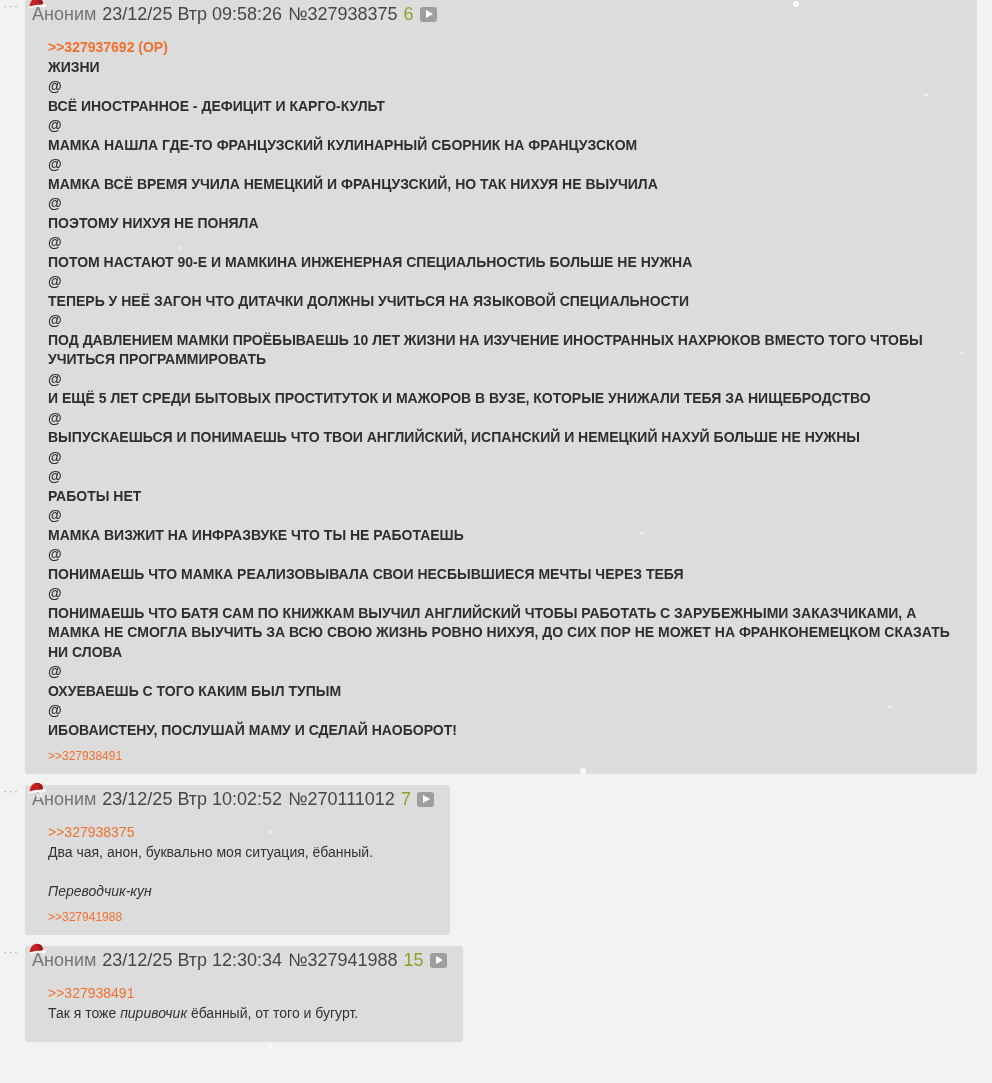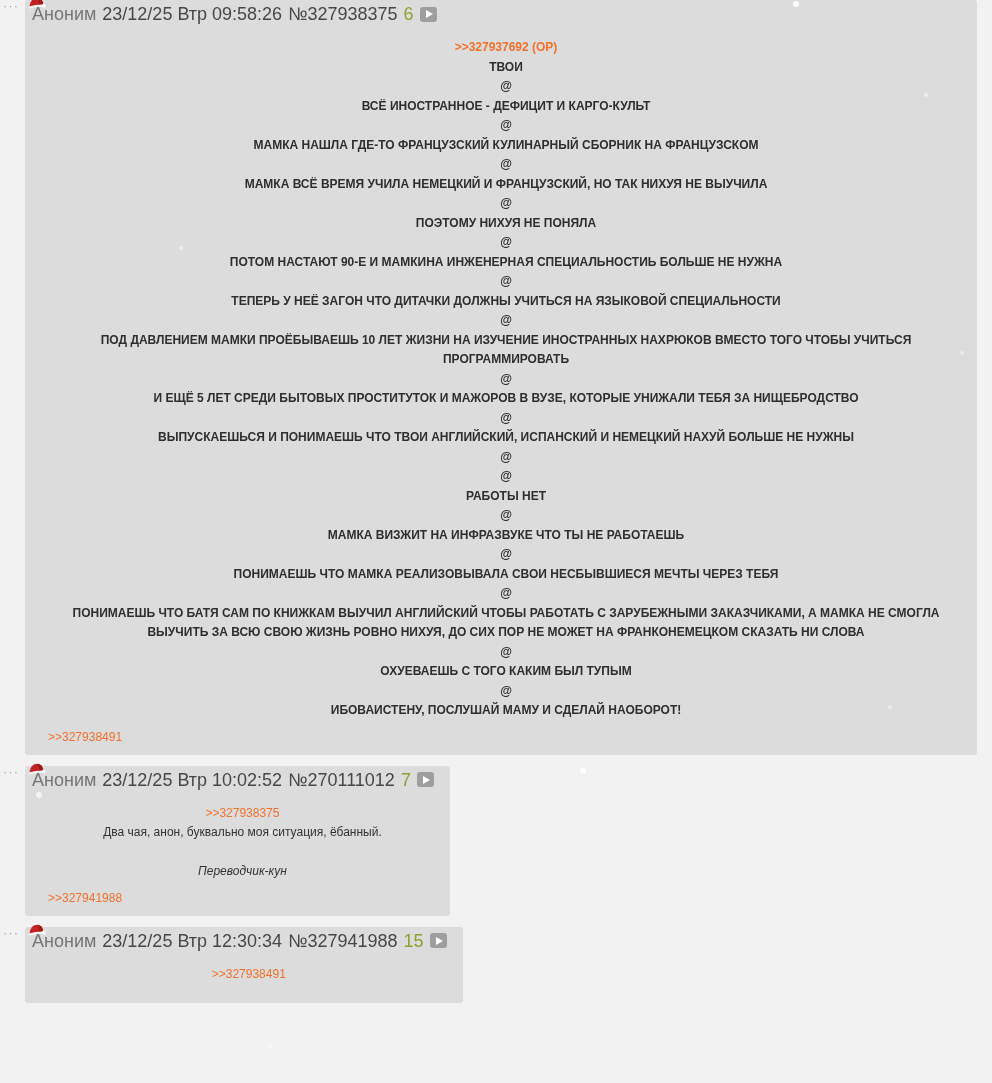--- a/index.html
+++ b/index.html
@@ -51,21 +51,21 @@
     display:inline-flex;align-items:center;justify-content:center;
     width:17px;height:15px;border-radius:3px;
     background:var(--btn-bg);cursor:pointer;flex:0 0 auto;
   }
   .tri{
     width:0;height:0;margin-left:2px;
     border-left:7px solid #ffffff;
     border-top:4px solid transparent;
     border-bottom:4px solid transparent;
   }
-  .post-body{margin:14px 3px 0 16px;font-size:12px;text-align:center;}
+  .post-body{margin:14px 3px 0 16px;font-size:14px;}
   .line{line-height:19.5px;min-height:19.5px;}
   .line.b{font-weight:bold;color:#2e2e2e;}
   .rlink{color:var(--link);cursor:pointer;}
   .ital{font-style:italic;}
   .backlinks{margin:9px 0 0 16px;font-size:12px;}
   .backlink{color:var(--link);cursor:pointer;margin-right:10px;}
   .snow{
     position:absolute;border-radius:50%;
     background:rgba(255,255,255,0.85);pointer-events:none;
   }
@@ -89,21 +89,21 @@
       </span>
       <span class="date">23/12/25 Втр 09:58:26</span>
       <span class="num">№327938375</span>
       <span class="count">6</span>
       <span class="play">
           <span class="tri"></span>
         </span>
     </div>
     <div class="post-body">
         <div class="line b"><span class="rlink">&gt;&gt;327937692 (OP)</span></div>
-        <div class="line b"><span>ТВОИ</span></div>
+        <div class="line b"><span>ЖИЗНИ</span></div>
         <div class="line b"><span>@</span></div>
         <div class="line b"><span>ВСЁ ИНОСТРАННОЕ - ДЕФИЦИТ И КАРГО-КУЛЬТ</span></div>
         <div class="line b"><span>@</span></div>
         <div class="line b"><span>МАМКА НАШЛА ГДЕ-ТО ФРАНЦУЗСКИЙ КУЛИНАРНЫЙ СБОРНИК НА ФРАНЦУЗСКОМ</span></div>
         <div class="line b"><span>@</span></div>
         <div class="line b"><span>МАМКА ВСЁ ВРЕМЯ УЧИЛА НЕМЕЦКИЙ И ФРАНЦУЗСКИЙ, НО ТАК НИХУЯ НЕ ВЫУЧИЛА</span></div>
         <div class="line b"><span>@</span></div>
         <div class="line b"><span>ПОЭТОМУ НИХУЯ НЕ ПОНЯЛА</span></div>
         <div class="line b"><span>@</span></div>
         <div class="line b"><span>ПОТОМ НАСТАЮТ 90-Е И МАМКИНА ИНЖЕНЕРНАЯ СПЕЦИАЛЬНОСТИЬ БОЛЬШЕ НЕ НУЖНА</span></div>
@@ -174,20 +174,21 @@
       </span>
       <span class="date">23/12/25 Втр 12:30:34</span>
       <span class="num">№327941988</span>
       <span class="count">15</span>
       <span class="play">
           <span class="tri"></span>
         </span>
     </div>
     <div class="post-body">
         <div class="line"><span class="rlink">&gt;&gt;327938491</span></div>
+        <div class="line"><span>Так я тоже </span><span class="ital">пиривочик</span><span> ёбанный, от того и бугурт.</span></div>
       </div>
 
   </div>
 
 </div>
 
 <div class="snow" style="left:793px;top:1px;width:6px;height:6px;"></div>
 <div class="snow" style="left:580px;top:768px;width:6px;height:6px;"></div>
 <div class="snow" style="left:36px;top:792px;width:6px;height:6px;opacity:.8;"></div>
 <div class="snow" style="left:924px;top:93px;width:4px;height:4px;opacity:.6;"></div>

